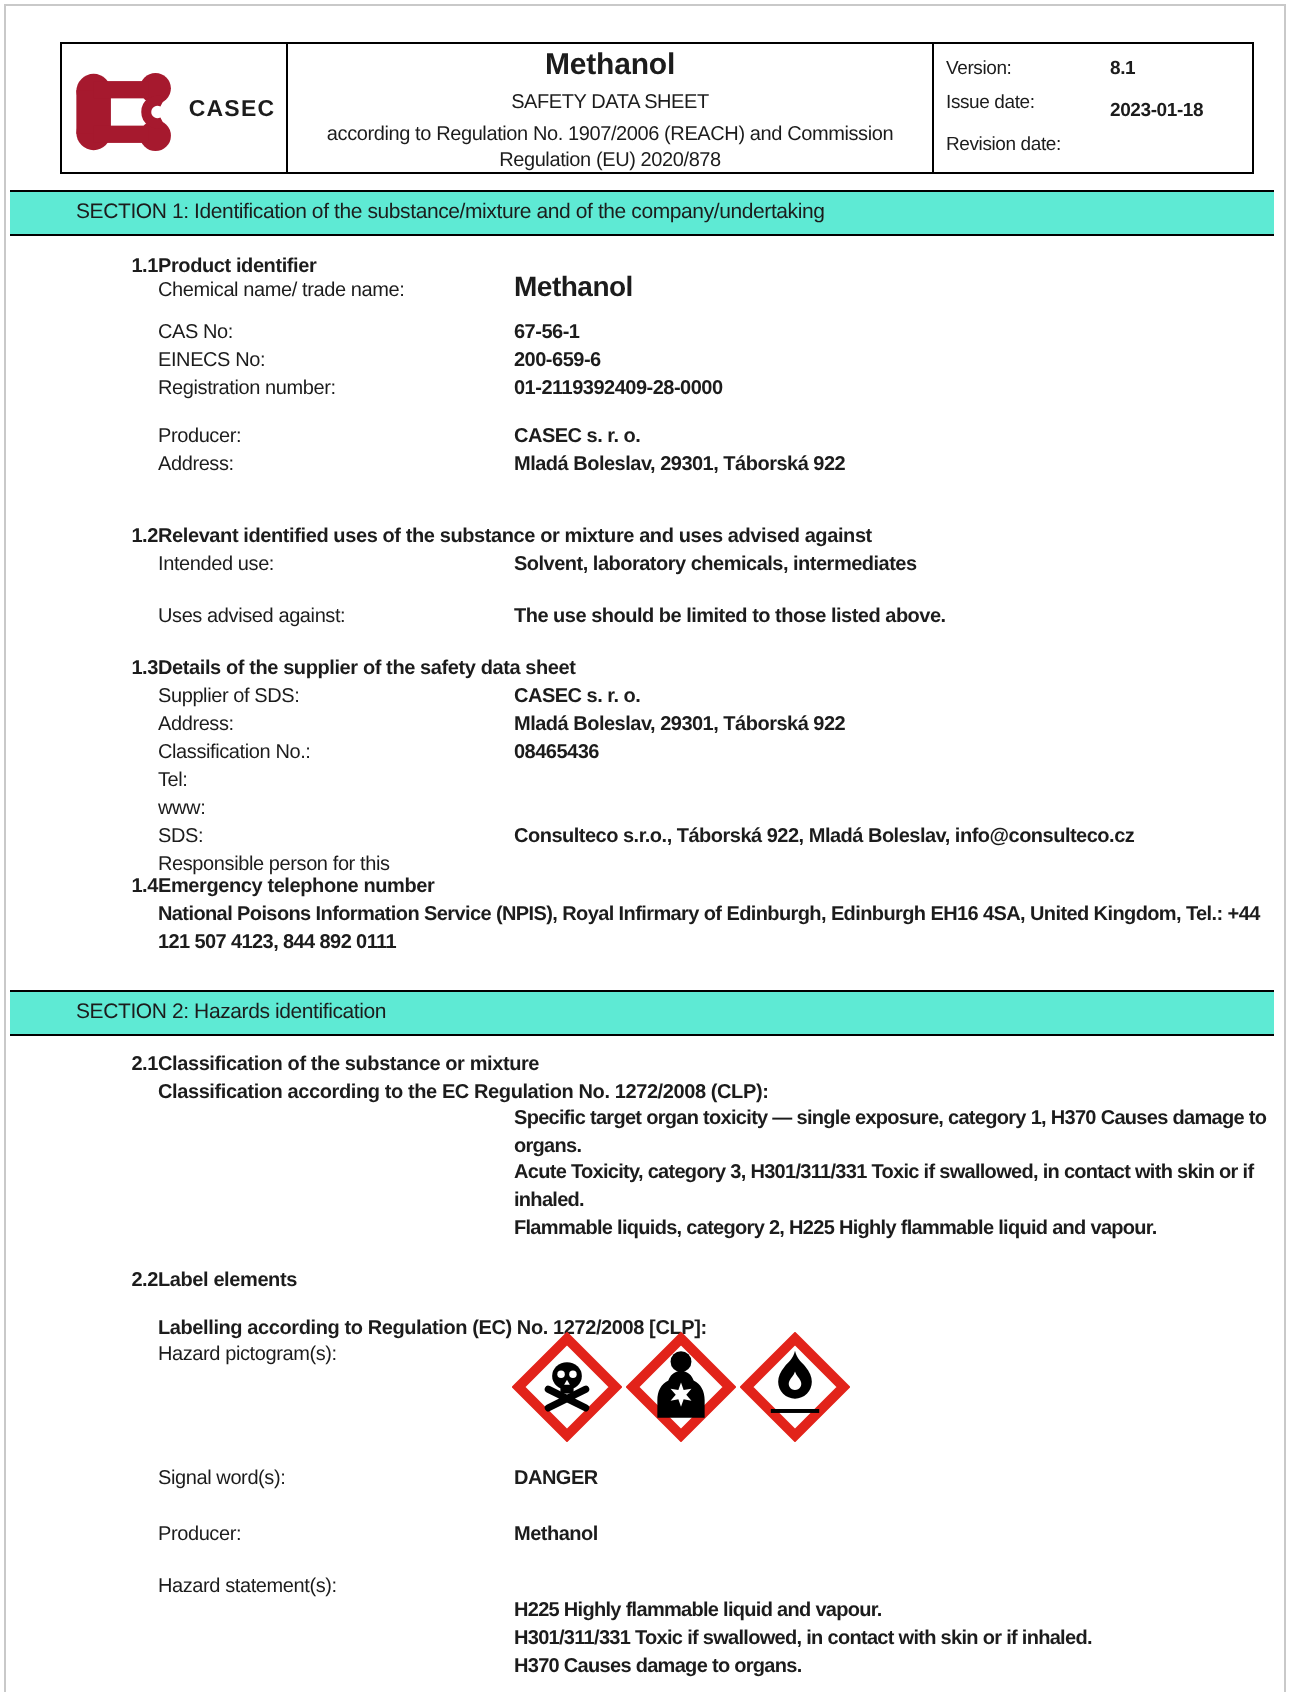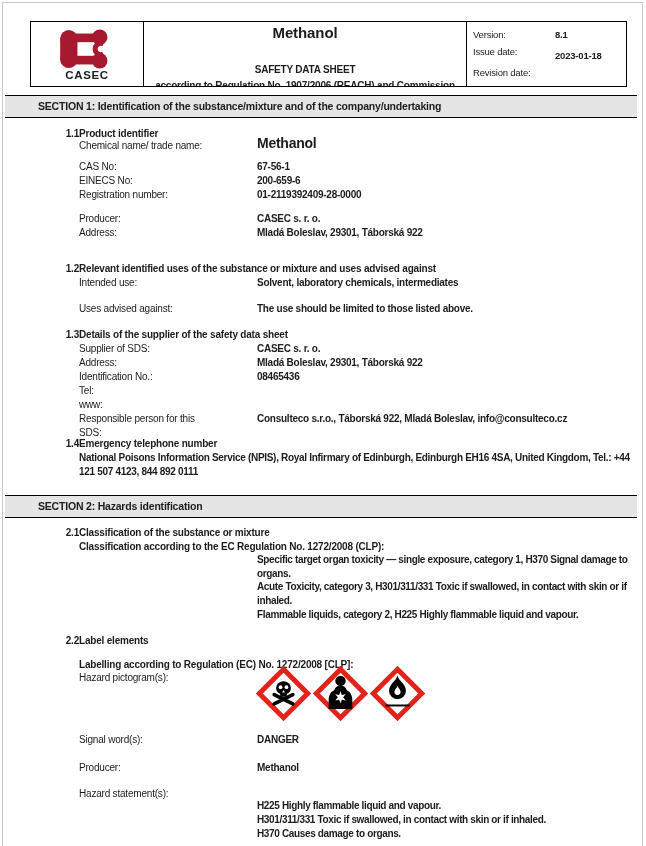--- a/index.html
+++ b/index.html
@@ -12,38 +12,38 @@
   body{font-family:"Liberation Sans","DejaVu Sans",sans-serif;color:var(--text);}
   .page{position:relative;width:646px;height:846px;background:#fff;overflow:hidden;
         font-size:10px;letter-spacing:-0.2px;line-height:13px;}
   .frame{position:absolute;left:2px;top:2px;width:641px;height:846px;
          border:1px solid #c9c9c9;border-bottom:none;pointer-events:none;}
 
   
   .hdr{position:absolute;left:30px;top:21px;width:597px;height:66px;
        border:1.5px solid #000;display:grid;grid-template-columns:112px 1fr 159px;}
   .cell{overflow:hidden;}
-  .cell-logo{display:flex;flex-direction:column;align-items:center;justify-content:center;padding-top:3px;}
+  .cell-logo{display:flex;flex-direction:row;align-items:center;justify-content:center;padding-top:3px;}
   .logo-svg{width:58px;height:40px;display:block;}
   .logo-shape{fill:var(--logo-red);}
   .logo-ring{stroke:var(--logo-red);fill:none;}
   .logo-word{font-weight:bold;font-size:11.5px;letter-spacing:0.6px;margin-top:0px;}
   .cell-mid{border-left:1.5px solid #000;border-right:1.5px solid #000;text-align:center;padding:2px 6px 0 6px;}
   .product{font-size:15px;font-weight:bold;letter-spacing:-0.1px;line-height:18px;}
-  .doctype{font-size:10px;font-weight:bold;margin-top:21px;}
-  .regtext{font-size:10px;font-weight:bold;margin-top:3px;line-height:13px;}
+  .doctype{font-size:10px;font-weight:normal;margin-top:3px;}
+  .regtext{font-size:10px;font-weight:normal;margin-top:3px;line-height:13px;}
   .cell-meta{padding:6px 6px 0 6px;font-size:9.5px;}
   .meta-row{display:flex;margin-bottom:4px;}
   .meta-lbl{width:82px;flex:none;}
   .meta-val{font-weight:bold;}
   .meta-val.offset{margin-top:4px;}
 
   
   .section-bar{position:absolute;left:5px;width:632px;border-top:1.5px solid #000;border-bottom:1.5px solid #000;
-               padding:3.5px 0 4px 33px;font-weight:bold;font-size:10.5px;background:#e5e5e5;}
+               padding:3.5px 0 4px 33px;font-weight:normal;font-size:10.5px;background:#5eead4;}
 
   
   .heading{position:absolute;left:38px;width:596px;font-weight:bold;}
   .heading .num{display:inline-block;width:41px;text-align:right;}
   .row{position:absolute;left:79px;width:559px;display:flex;}
   .row .lbl{width:178px;flex:none;}
   .row .val{flex:1;font-weight:bold;letter-spacing:-0.25px;}
   .big-val{font-size:14px;margin-top:-2px;letter-spacing:-0.3px;}
   .para{position:absolute;left:79px;width:557px;font-weight:bold;line-height:13.5px;letter-spacing:-0.3px;}
   .sub{position:absolute;left:79px;width:557px;font-weight:bold;}
@@ -142,51 +142,51 @@
   </div>
   <div class="row" style="top:342px">
     <span class="lbl">Supplier of SDS:</span>
     <span class="val">CASEC s. r. o.</span>
   </div>
   <div class="row" style="top:356px">
     <span class="lbl">Address:</span>
     <span class="val">Mladá Boleslav, 29301, Táborská 922</span>
   </div>
   <div class="row" style="top:370px">
-    <span class="lbl">Identification No.:</span>
+    <span class="lbl">Classification No.:</span>
     <span class="val">08465436</span>
   </div>
   <div class="row" style="top:398px">
     <span class="lbl">www:</span>
     <span class="val"></span>
   </div>
   <div class="row" style="top:384px">
     <span class="lbl">Tel:</span>
     <span class="val"></span>
   </div>
   <div class="row" style="top:412px">
     <span class="lbl">
+      <span style="display:block;line-height:14px">SDS:</span>
       <span style="display:block;line-height:14px">Responsible person for this</span>
-      <span style="display:block;line-height:14px">SDS:</span>
     </span>
     <span class="val">Consulteco s.r.o., Táborská 922, Mladá Boleslav, info@consulteco.cz</span>
   </div>
 
   <div class="heading" style="top:437px">
     <span class="num">1.4</span><span>Emergency telephone number</span>
   </div>
   <div class="para" style="top:451px">National Poisons Information Service (NPIS), Royal Infirmary of Edinburgh, Edinburgh EH16 4SA, United Kingdom, Tel.: +44 121 507 4123, 844 892 0111</div>
 
   <div class="section-bar" style="top:495px">SECTION 2: Hazards identification</div>
 
   <div class="heading" style="top:526px">
     <span class="num">2.1</span><span>Classification of the substance or mixture</span>
   </div>
   <div class="sub" style="top:540px">Classification according to the EC Regulation No. 1272/2008 (CLP):</div>
-  <div class="classif" style="top:553px">Specific target organ toxicity — single exposure, category 1, H370 Signal damage to organs.</div>
+  <div class="classif" style="top:553px">Specific target organ toxicity — single exposure, category 1, H370 Causes damage to organs.</div>
   <div class="classif" style="top:580px">Acute Toxicity, category 3, H301/311/331 Toxic if swallowed, in contact with skin or if inhaled.</div>
   <div class="classif" style="top:608px">Flammable liquids, category 2, H225 Highly flammable liquid and vapour.</div>
 
   <div class="heading" style="top:634px">
     <span class="num">2.2</span><span>Label elements</span>
   </div>
   <div class="sub" style="top:658px">Labelling according to Regulation (EC) No. 1272/2008 [CLP]:</div>
   <div class="row" style="top:671px">
     <span class="lbl">Hazard pictogram(s):</span>
   </div>

